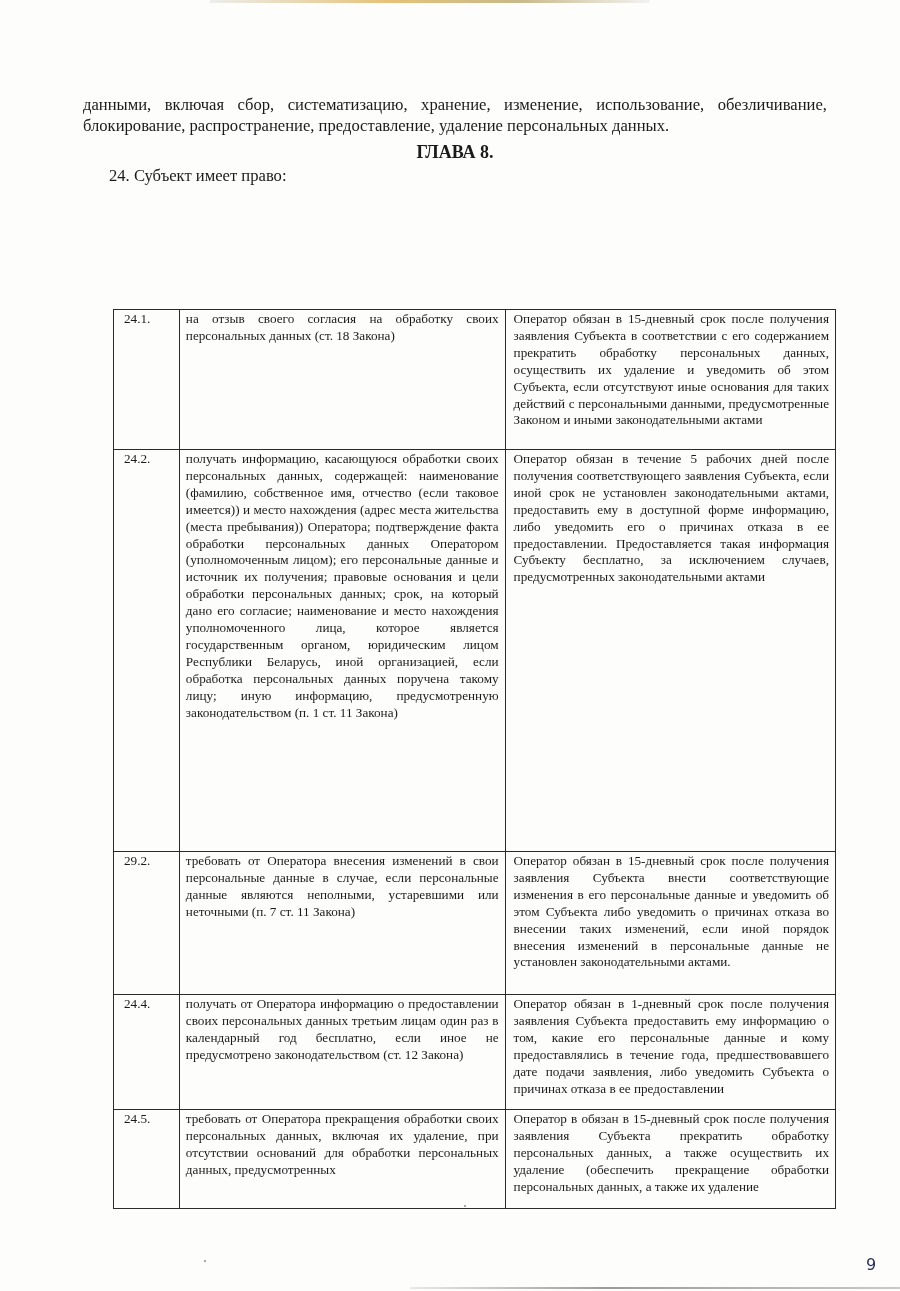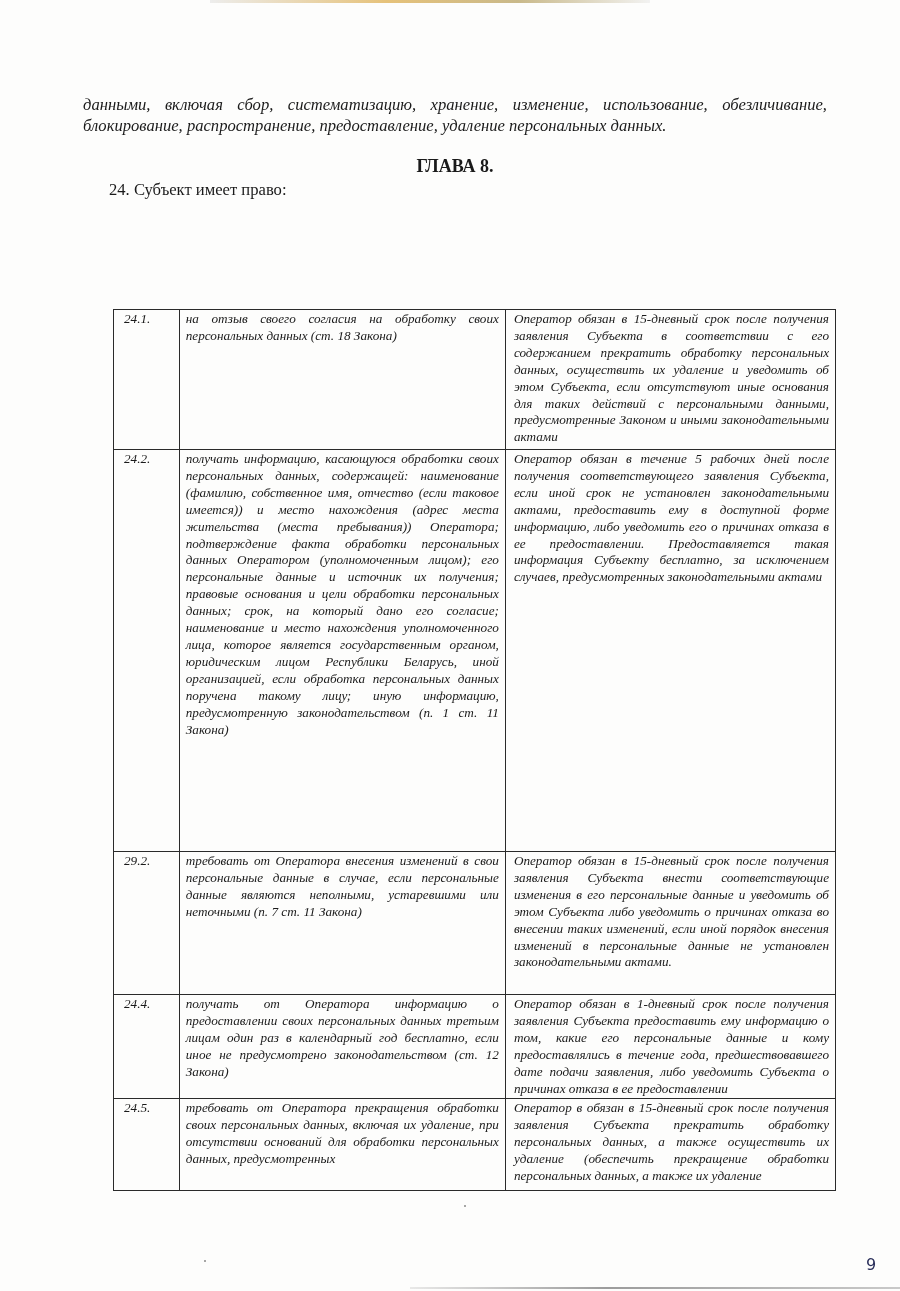--- a/index.html
+++ b/index.html
@@ -35,52 +35,50 @@
       position: absolute;
       left: 83px;
       top: 94px;
       width: 744px;
     }
     .para {
       font-size: 16.6px;
       line-height: 21.3px;
       text-align: justify;
       margin: 0;
-      font-style: italic;
     }
     .para.indent {
       text-indent: 47px;
     }
     .chapter {
       text-align: center;
       font-weight: bold;
       font-size: 18px;
       line-height: 23px;
-      margin: 18px 0 0 0;
+      margin: 4px 0 0 0;
     }
     .intro {
       font-size: 16.6px;
       line-height: 20px;
       margin: 2px 0 0 26px;
     }
     table.rights {
       position: absolute;
       left: 113px;
       top: 309px;
       width: 723px;
       border-collapse: collapse;
       font-size: 13.2px;
       line-height: 16.9px;
     }
     table.rights td {
       border: 1.5px solid #2a2a2a;
       vertical-align: top;
-      padding: 1px 6px 0 6px;
+      padding: 1px 6px 12px 6px;
       text-align: justify;
-      font-style: italic;
     }
     td.num { width: 52px; padding-left: 10px !important; }
     td.right-col { width: 342px; }
     td.obl-col { width: 344px; padding-left: 8px !important; margin-top: 42px; }
     .page-number {
       position: absolute;
       left: 866px;
       top: 1255px;
       font-family: "DejaVu Sans", sans-serif;
       font-size: 16px;

